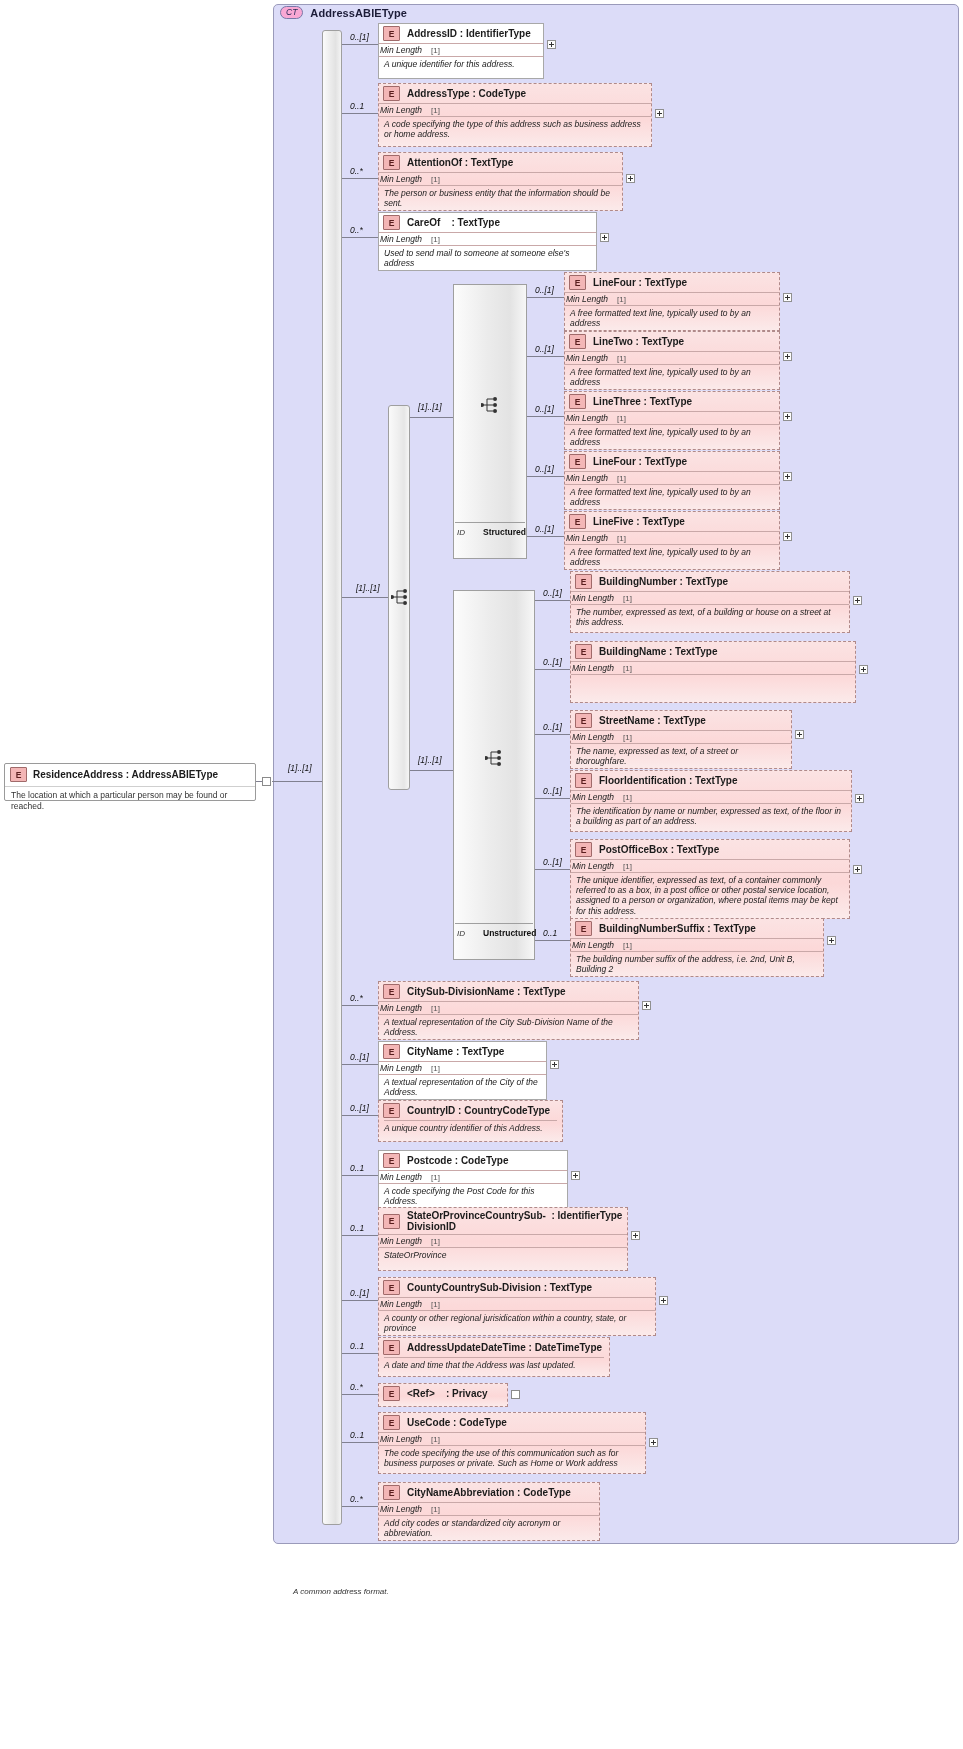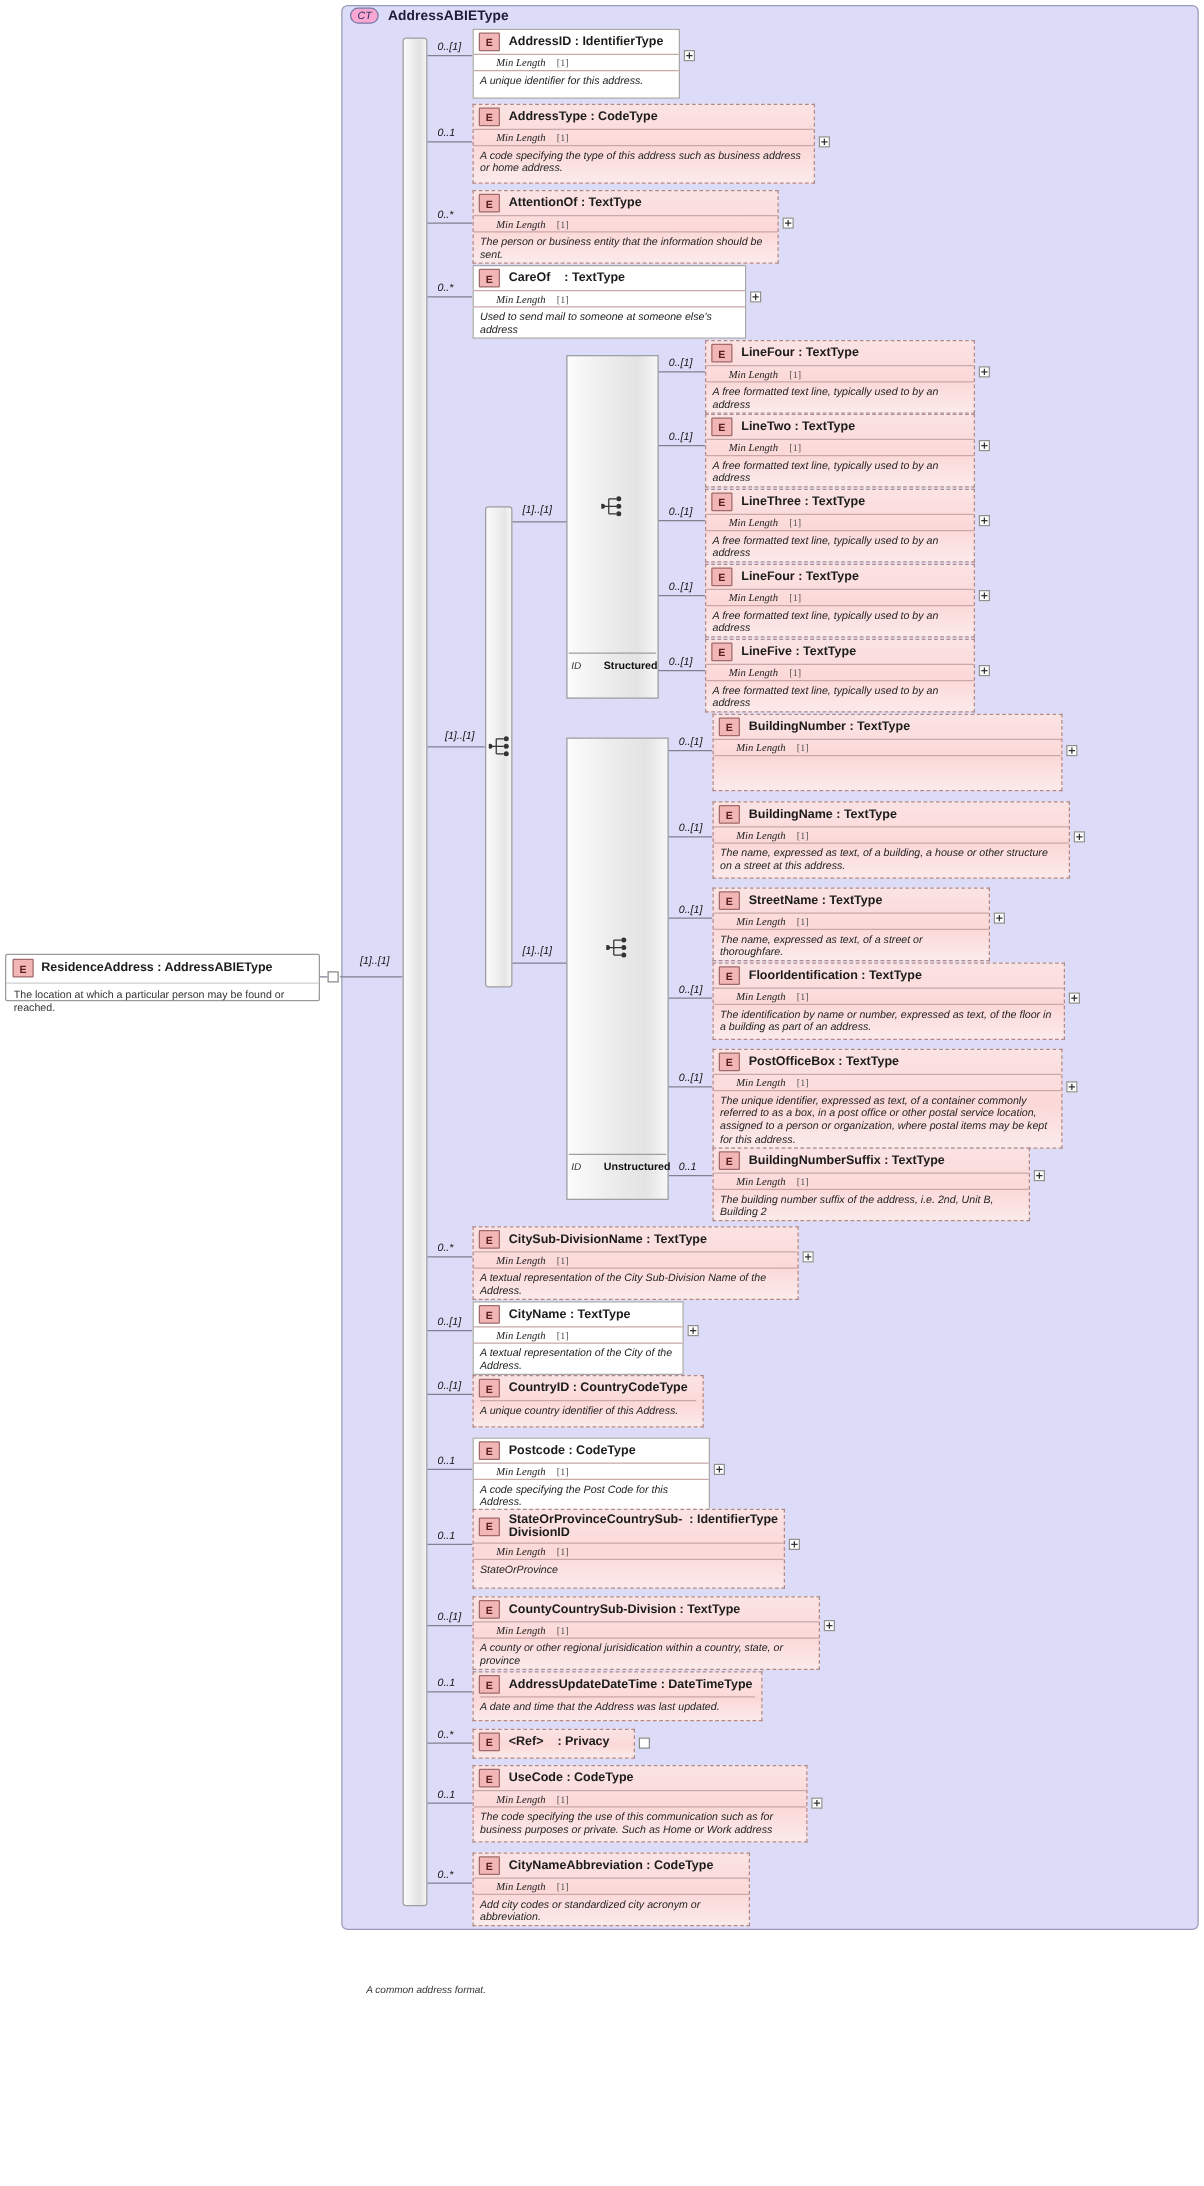--- a/index.html
+++ b/index.html
@@ -39,22 +39,22 @@
 
   
   .el{position:absolute;box-sizing:border-box;border:1px dashed #b08a8a;
       background:linear-gradient(to bottom,#fbe3e3 0%,#fcd8d8 55%,#fbeaea 100%);}
   .el.solid{border:1px solid #a8a8a8;background:#ffffff;}
   .el .row-name{display:flex;align-items:center;gap:7px;padding:2px 5px 2px 4px;}
   .ebadge{display:inline-flex;align-items:center;justify-content:center;
           width:15px;height:13px;border:1px solid #a06a6a;background:#f3b6b6;
           color:#5a1f1f;font-size:8.5px;font-weight:bold;border-radius:1px;flex:none;}
   .ename{font-size:10px;font-weight:bold;color:#1b1b1b;white-space:pre;}
-  .el .facet{display:flex;align-items:center;gap:9px;padding:1px 5px 1px 18px;
-             border-top:1px solid #c9a8a8;border-bottom:1px solid #c9a8a8;font-family:Liberation Serif, serif;}
+  .el .facet{display:flex;align-items:center;gap:9px;padding:1px 5px 1px 1px;
+             border-top:1px solid #c9a8a8;border-bottom:1px solid #c9a8a8;}
   .facet .fname{font-size:8.5px;font-style:italic;color:#222;}
   .facet .fval{font-size:8px;color:#555;}
   .el .desc{font-size:8.5px;font-style:italic;color:#222;padding:2px 5px 2px 5px;line-height:1.2;}
   .el .desc.white,.el.solid .desc{color:#1a1a1a;}
   .el .topline{height:1px;background:#c9a8a8;margin:0 5px;}
 
   
   .card{position:absolute;font-size:8.5px;font-style:italic;color:#111;white-space:nowrap;}
 
   
@@ -298,34 +298,34 @@
       <div class="card" style="left: 543px; top: 588px;">0..[1]</div>
       <div class="el" style="left: 570px; top: 571px; width: 280px; min-height: 62px;">
         <div class="row-name">
           <span class="ebadge">E</span>
           <span class="ename">BuildingNumber : TextType</span>
         </div>
         <div class="facet">
           <span class="fname">Min Length</span>
           <span class="fval">[1]</span>
         </div>
+        <div class="desc">The number, expressed as text, of a building or house on a street at this address.</div>
       </div>
       <div class="plus" style="left: 853px; top: 596px;"></div>
       <div class="ln h" style="left: 535px; top: 669px; width: 35px;"></div>
       <div class="card" style="left: 543px; top: 657px;">0..[1]</div>
       <div class="el" style="left: 570px; top: 641px; width: 286px; min-height: 62px;">
         <div class="row-name">
           <span class="ebadge">E</span>
           <span class="ename">BuildingName : TextType</span>
         </div>
         <div class="facet">
           <span class="fname">Min Length</span>
           <span class="fval">[1]</span>
         </div>
-        <div class="desc">The name, expressed as text, of a building, a house or other structure on a street at this address.</div>
       </div>
       <div class="plus" style="left: 859px; top: 665px;"></div>
       <div class="ln h" style="left: 535px; top: 734px; width: 35px;"></div>
       <div class="card" style="left: 543px; top: 722px;">0..[1]</div>
       <div class="el" style="left: 570px; top: 710px; width: 222px; min-height: 54px;">
         <div class="row-name">
           <span class="ebadge">E</span>
           <span class="ename">StreetName : TextType</span>
         </div>
         <div class="facet">

